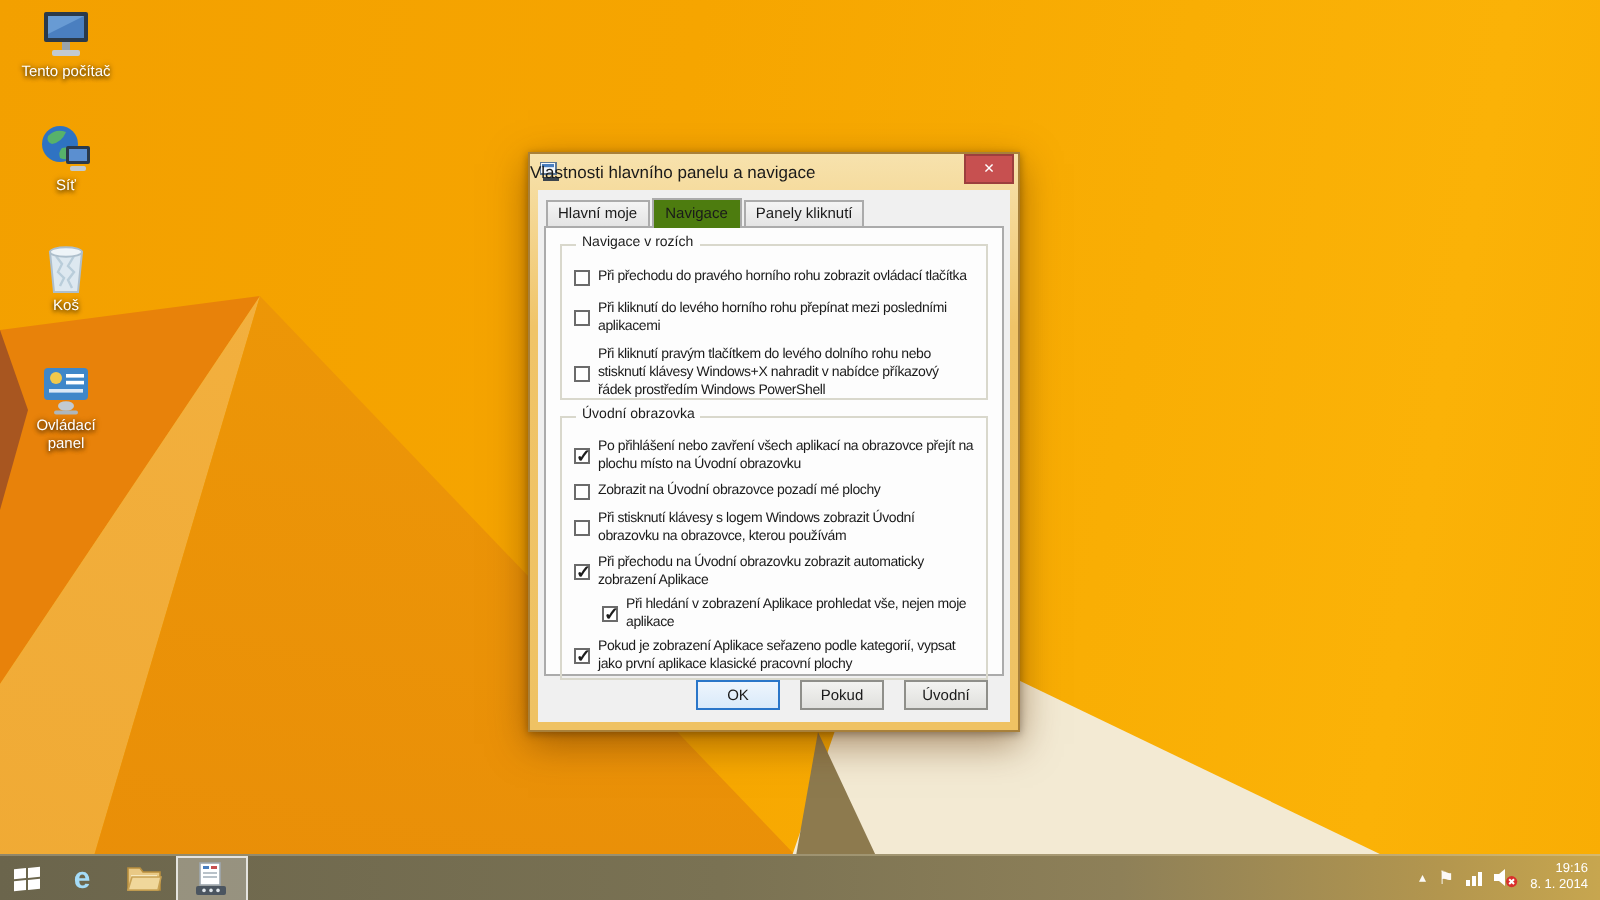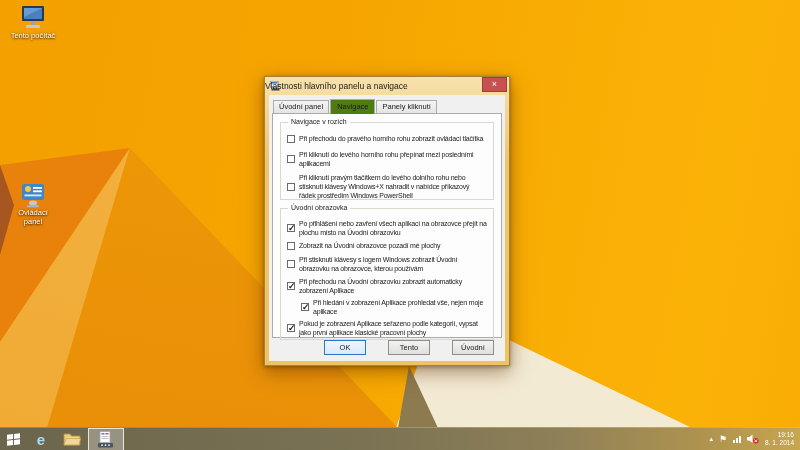--- a/index.html
+++ b/index.html
@@ -42,21 +42,21 @@
     font-size:7px; color:#1a1a1a; }
   .g1 { height:78px; margin-top:4px; }
   .g2 { height:132px; margin-top:8px; padding-top:10px; }
   .row { display:flex; align-items:center; }
   .row.ind { margin-left:14px; }
   .cb { flex:0 0 8px; width:8px; height:8px; background:#fff; border:1px solid #6b6b6b;
     margin-right:4px; position:relative; cursor:pointer; }
   .cb.checked::after { content:"✓"; position:absolute; left:0px; top:-2px; font-size:9px;
     font-weight:bold; color:#1c1c1c; }
   .cbl { font-size:7px; line-height:9px; letter-spacing:-0.2px; color:#1a1a1a; width:198px; }
-  .btnrow { position:absolute; right:11px; bottom:6px; display:flex; gap:22px; }
+  .btnrow { position:absolute; right:11px; bottom:6px; display:flex; gap:10px; }
   .btn { width:42px; height:15px; font-family:inherit; font-size:7.5px; color:#1a1a1a;
     background:linear-gradient(#f3f3f1,#e0e0dd); border:1px solid #8f8f8a; cursor:pointer; }
   .btn.focus { background:linear-gradient(#eef5fd,#d9eafa); border:1px solid #2a76c9; }
 
   
   .taskbar { position:absolute; left:0; right:0; bottom:0; height:23px;
     background:linear-gradient(90deg,#6b654c,#7a7253 45%,#8e8058 70%,#b3964e 90%,#c7a64f);
     border-top:1px solid rgba(255,240,200,.25); display:flex; align-items:center; }
   .tbtn { height:23px; display:flex; align-items:center; justify-content:center; cursor:pointer; }
   .start { width:26px; }
@@ -89,21 +89,41 @@
     <svg width="28" height="26" viewBox="0 0 28 26">
       <rect x="3" y="1" width="22" height="15" rx="1" fill="#2b3a4a"></rect>
       <rect x="5" y="3" width="18" height="11" fill="#4a7fc0"></rect>
       <path d="M5 3 L23 3 L5 12 Z" fill="#6fa3d8" opacity=".8"></path>
       <rect x="12" y="16" width="4" height="4" fill="#9aa4ac"></rect>
       <rect x="7" y="20" width="14" height="3" rx="1" fill="#c2cad0"></rect>
     </svg>
     <div class="dlbl">Tento počítač</div>
   </div>
 
-
+  <div class="dicon" style="left:8px;top:62px;">
+    <svg width="28" height="26" viewBox="0 0 28 26">
+      <circle cx="11" cy="10" r="9" fill="#2f73c2"></circle>
+      <path d="M5 6 Q9 2 14 4 Q12 9 7 10 Q4 9 5 6 Z" fill="#57b26a"></path>
+      <path d="M12 12 Q17 11 19 15 Q15 19 11 17 Q10 14 12 12 Z" fill="#57b26a"></path>
+      <rect x="14" y="11" width="12" height="9" rx="1" fill="#2b3a4a"></rect>
+      <rect x="15.5" y="12.5" width="9" height="6" fill="#5b8fd0"></rect>
+      <rect x="16" y="21" width="8" height="2.5" rx="1" fill="#c2cad0"></rect>
+    </svg>
+    <div class="dlbl">Síť</div>
+  </div>
+
+  <div class="dicon" style="left:8px;top:120px;">
+    <svg width="26" height="28" viewBox="0 0 26 28">
+      <path d="M5 6 L21 6 L19 26 L7 26 Z" fill="#dde8f0" stroke="#aebfcc" stroke-width="1"></path>
+      <path d="M8 8 L11 12 L9 16 L12 19 L10 23" stroke="#b9cdda" stroke-width="1.2" fill="none"></path>
+      <path d="M17 8 L14 13 L17 16 L14 20 L16 24" stroke="#b9cdda" stroke-width="1.2" fill="none"></path>
+      <ellipse cx="13" cy="6" rx="8" ry="2.4" fill="#eef4f8" stroke="#aebfcc" stroke-width="1"></ellipse>
+    </svg>
+    <div class="dlbl">Koš</div>
+  </div>
 
   <div class="dicon" style="left:8px;top:182px;">
     <svg width="28" height="26" viewBox="0 0 28 26">
       <rect x="3" y="2" width="22" height="16" rx="2" fill="#3f87c9"></rect>
       <circle cx="9" cy="7" r="3" fill="#f2c94c"></circle>
       <rect x="14" y="5" width="9" height="1.8" fill="#fff"></rect>
       <rect x="14" y="8.4" width="9" height="1.8" fill="#fff"></rect>
       <rect x="5.5" y="12.5" width="17" height="1.8" fill="#dce9f5"></rect>
       <ellipse cx="14" cy="21" rx="4" ry="2.4" fill="#c2cad0"></ellipse>
       <rect x="8" y="23.2" width="12" height="2" rx="1" fill="#aeb7bd"></rect>
@@ -116,21 +136,21 @@
       <svg class="tb-icon" width="10" height="10" viewBox="0 0 10 10">
         <rect x="0" y="0" width="8" height="6" fill="#f5f8fb" stroke="#5f7a96" stroke-width="1"></rect>
         <rect x="1" y="1" width="6" height="1.6" fill="#4a7fc0"></rect>
         <rect x="1.5" y="7.5" width="8" height="2" fill="#3c454d"></rect>
       </svg>
       <span class="title">Vlastnosti hlavního panelu a navigace</span>
       <span class="closebtn">×</span>
     </div>
     <div class="client">
       <div class="tabs">
-        <span class="tab">Úvodní panel</span>
+        <span class="tab">Hlavní moje</span>
         <span class="tab sel">Navigace</span>
         <span class="tab">Panely kliknutí</span>
       </div>
       <div class="tabpage">
 
         <div class="group g1">
           <span class="gtitle">Navigace v rozích</span>
           <div class="row" style="margin-bottom:7px;">
             <span class="cb"></span>
             <span class="cbl">Při přechodu do pravého horního rohu zobrazit ovládací tlačítka</span>
@@ -169,21 +189,21 @@
           </div>
           <div class="row">
             <span class="cb checked"></span>
             <span class="cbl">Pokud je zobrazení Aplikace seřazeno podle kategorií, vypsat jako první aplikace klasické pracovní plochy</span>
           </div>
         </div>
 
       </div>
       <div class="btnrow">
         <button class="btn focus">OK</button>
-        <button class="btn">Tento</button>
+        <button class="btn">Pokud</button>
         <button class="btn">Úvodní</button>
       </div>
     </div>
   </div>
 
   <div class="taskbar">
     <div class="tbtn start">
       <span class="winlogo">
           <span></span>
           <span></span>

